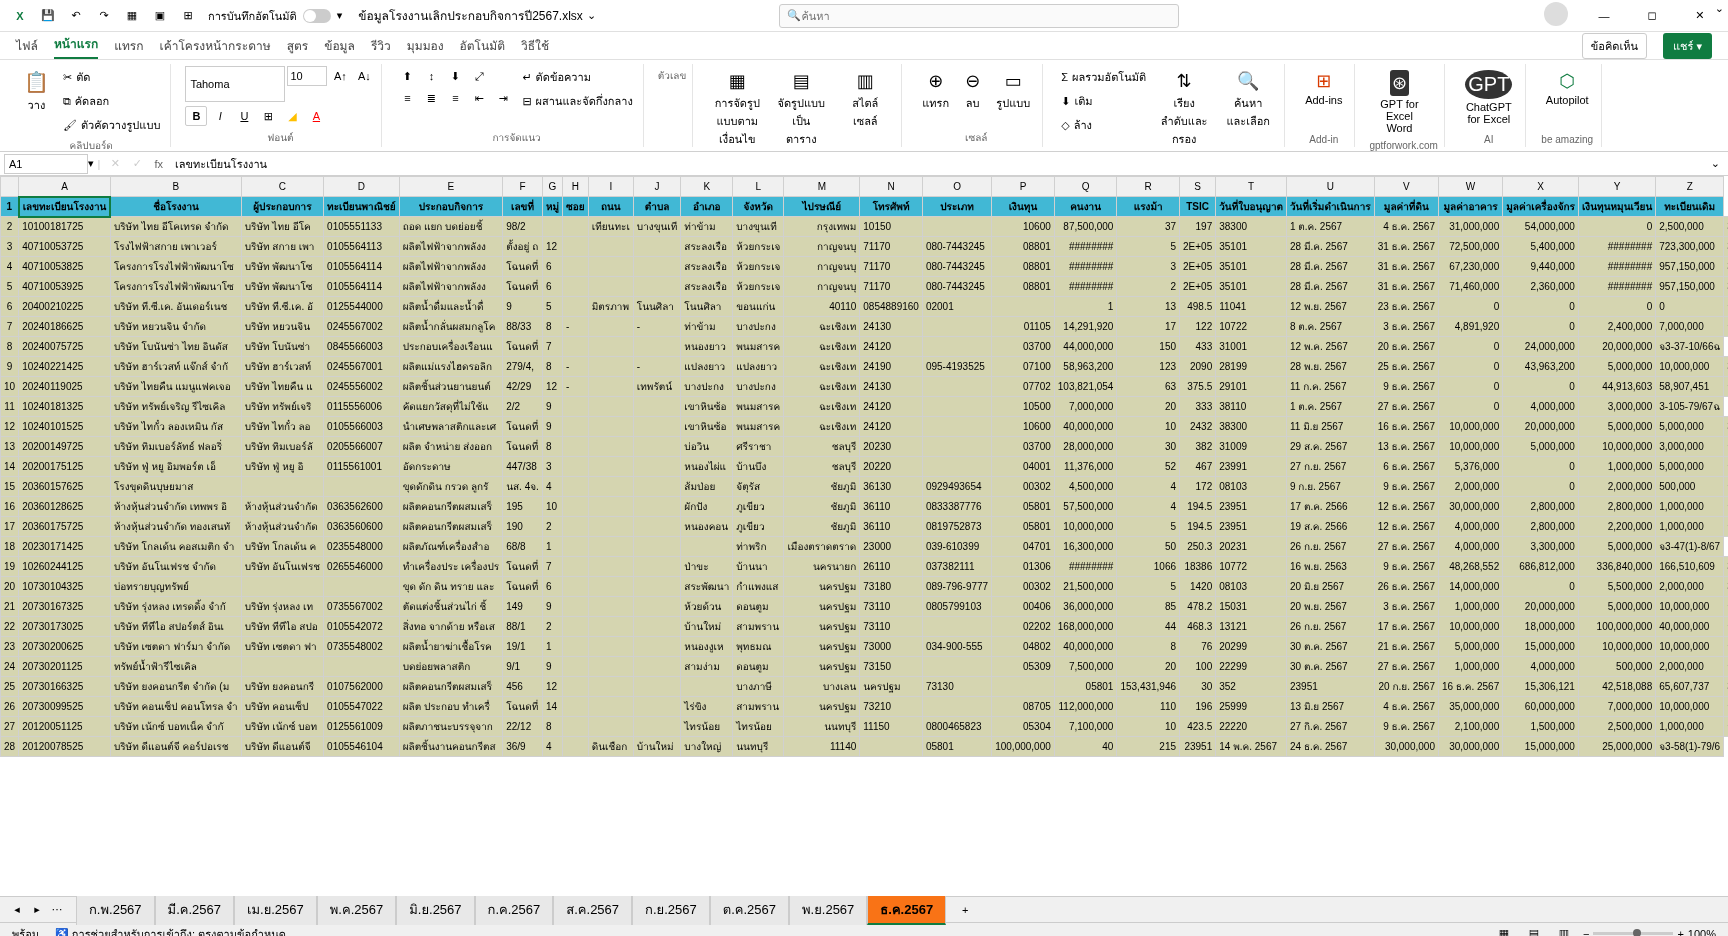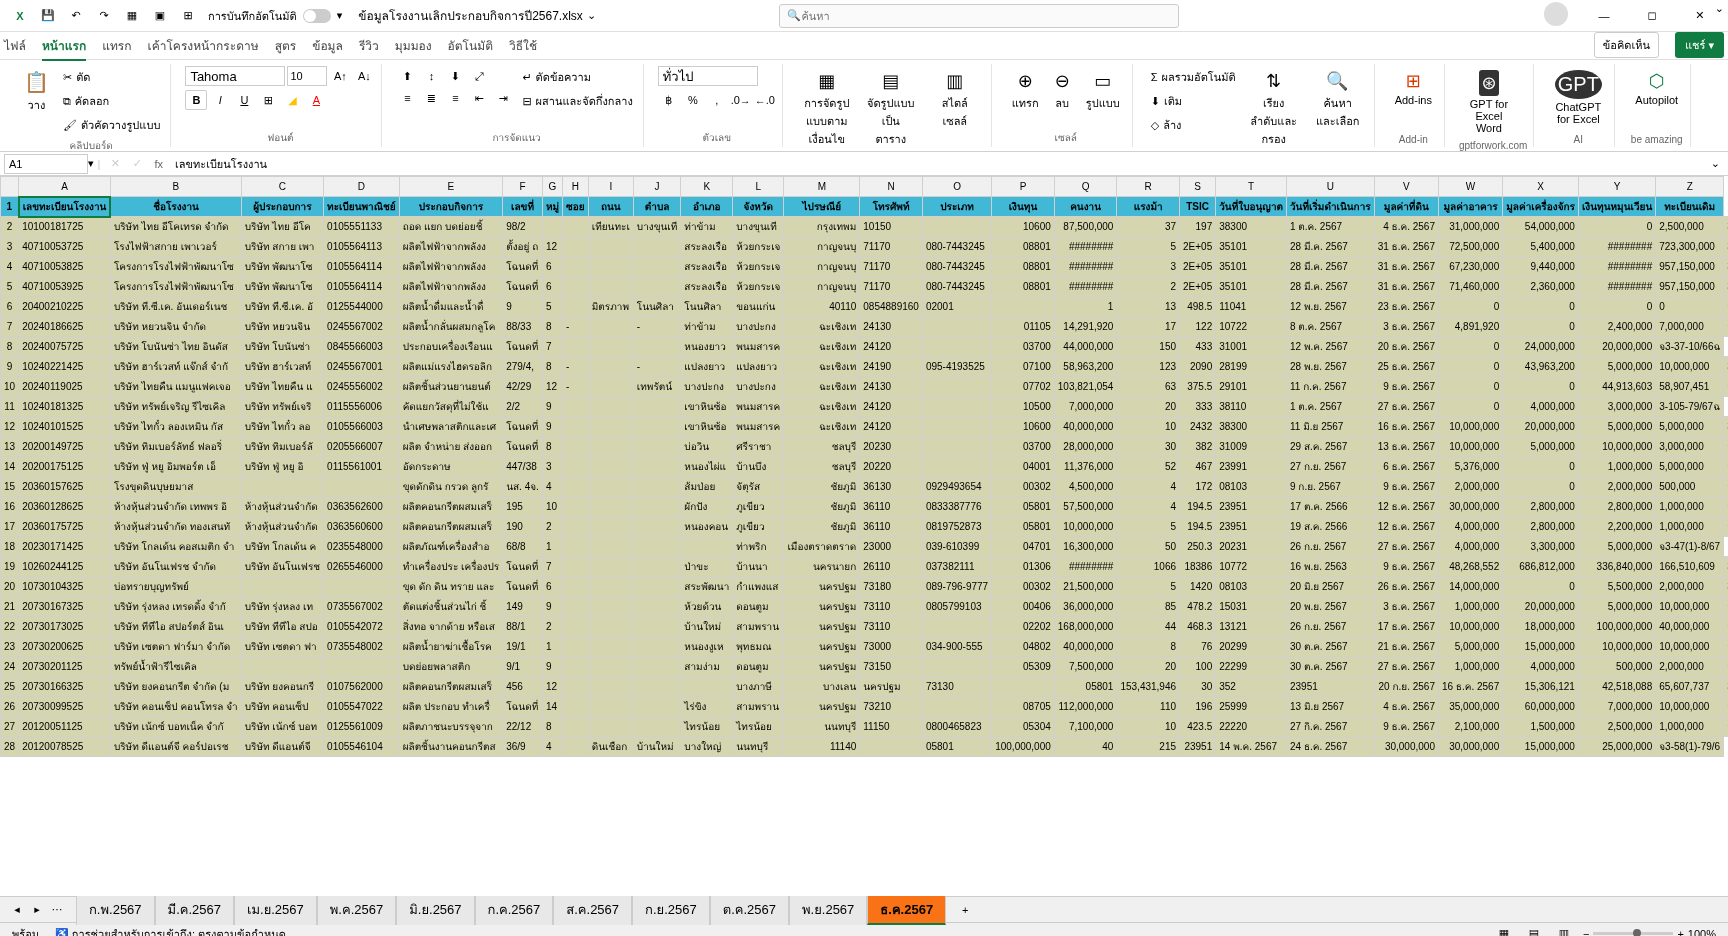--- a/index.html
+++ b/index.html
@@ -10,35 +10,35 @@
 .titlebar .autosave{display:flex;align-items:center;gap:6px;margin-left:8px;font-size:11px}
 .toggle{width:28px;height:14px;background:#ccc;border-radius:7px;position:relative}
 .toggle::after{content:"";position:absolute;width:12px;height:12px;background:#fff;border-radius:50%;top:1px;left:1px}
 .titlebar .filename{margin-left:16px;font-size:12px}
 .titlebar .search{flex:1;max-width:400px;margin:0 auto}
 .search-box{width:100%;height:24px;border:1px solid #ccc;border-radius:3px;display:flex;align-items:center;padding:0 8px;background:#fafafa}
 .search-box input{border:none;outline:none;background:transparent;flex:1;font-size:11px}
 .titlebar .win-controls{margin-left:auto;display:flex;gap:8px}
 .win-btn{width:40px;height:28px;display:flex;align-items:center;justify-content:center;cursor:pointer}
 .avatar{width:24px;height:24px;border-radius:50%;background:#ddd;margin-right:8px}
-.tabs{height:28px;background:#fff;display:flex;align-items:flex-start;padding:0 4px;gap:16px;border-bottom:1px solid #e0e0e0}
+.tabs{height:28px;background:#fff;display:flex;align-items:flex-end;padding:0 16px;gap:16px;border-bottom:1px solid #e0e0e0}
 .tab{cursor:pointer;padding:4px 0;font-size:12px;color:#444}
 .tab.active{color:#107c41;border-bottom:2px solid #107c41;font-weight:600}
 .tab-right{margin-left:auto;display:flex;gap:16px;align-items:center}
 .comment-btn{border:1px solid #ccc;padding:3px 8px;border-radius:3px;font-size:11px}
 .share-btn{background:#107c41;color:#fff;padding:4px 10px;border-radius:3px;font-size:11px}
 .ribbon{height:92px;background:#fff;display:flex;padding:4px 12px;gap:8px;border-bottom:1px solid #d0d0d0}
 .ribbon-group{display:flex;flex-direction:column;justify-content:space-between;padding:2px 6px;border-right:1px solid #e5e5e5}
 .ribbon-group:last-child{border-right:none}
 .ribbon-group-content{display:flex;gap:4px;align-items:flex-start;flex:1}
 .ribbon-group-label{font-size:10px;color:#666;text-align:center;padding-top:2px}
 .ribbon-btn{display:flex;align-items:center;gap:4px;padding:2px 4px;cursor:pointer;border-radius:2px;font-size:11px}
 .ribbon-btn-lg{display:flex;flex-direction:column;align-items:center;gap:2px;padding:4px 6px;cursor:pointer;font-size:10px;text-align:center;max-width:60px}
 .ribbon-stack{display:flex;flex-direction:column;gap:2px}
-.font-name{width:100px;height:20px;border:1px solid #ccc;font-size:13px;padding:0 4px}
+.font-name{width:100px;height:36px;border:1px solid #ccc;font-size:11px;padding:0 4px}
 .font-size{width:40px;height:20px;border:1px solid #ccc;font-size:11px;padding:0 2px}
 .btn-row{display:flex;gap:2px}
 .icon-btn{width:22px;height:20px;display:flex;align-items:center;justify-content:center;cursor:pointer;border:1px solid transparent;border-radius:2px}
 .namebox-row{height:24px;background:#fff;display:flex;align-items:center;border-bottom:1px solid #d0d0d0}
 .name-box{width:84px;height:20px;border:1px solid #ccc;margin-left:4px;padding:0 4px;font-size:11px}
 .fx-label{margin:3px 6px;color:#666}
 .formula-bar{flex:1;height:20px;border:none;padding:0 6px;font-size:11px;outline:none}
 .grid-area{position:relative;height:720px;overflow:auto;background:#fff}
 table{border-collapse:collapse;table-layout:fixed}
 th,td{border:1px solid #d0d0d0;height:20px;padding:0 3px;overflow:hidden;white-space:nowrap;text-overflow:clip;font-size:10px;text-align:left}
@@ -188,30 +188,20 @@
           </div>
         <div class="ribbon-btn">
             <span>⊟</span>
             <span>ผสานและจัดกึ่งกลาง</span>
           </div>
       </div>
     </div>
     <div class="ribbon-group-label">การจัดแนว</div>
   </div>
   <div class="ribbon-group">
-    <div class="ribbon-group-content" style="flex-direction:column;gap:4px">
-      <input class="font-name" value="ทั่วไป" style="">
-      <div class="btn-row">
-        <span class="icon-btn">฿</span>
-        <span class="icon-btn">%</span>
-        <span class="icon-btn">,</span>
-        <span class="icon-btn">.0→</span>
-        <span class="icon-btn">←.0</span>
-      </div>
-    </div>
     <div class="ribbon-group-label">ตัวเลข</div>
   </div>
   <div class="ribbon-group">
     <div class="ribbon-group-content">
       <div class="ribbon-btn-lg">
           <span style="font-size:18px">▦</span>
           <span>การจัดรูปแบบตามเงื่อนไข</span>
         </div>
       <div class="ribbon-btn-lg">
           <span style="font-size:18px">▤</span>

